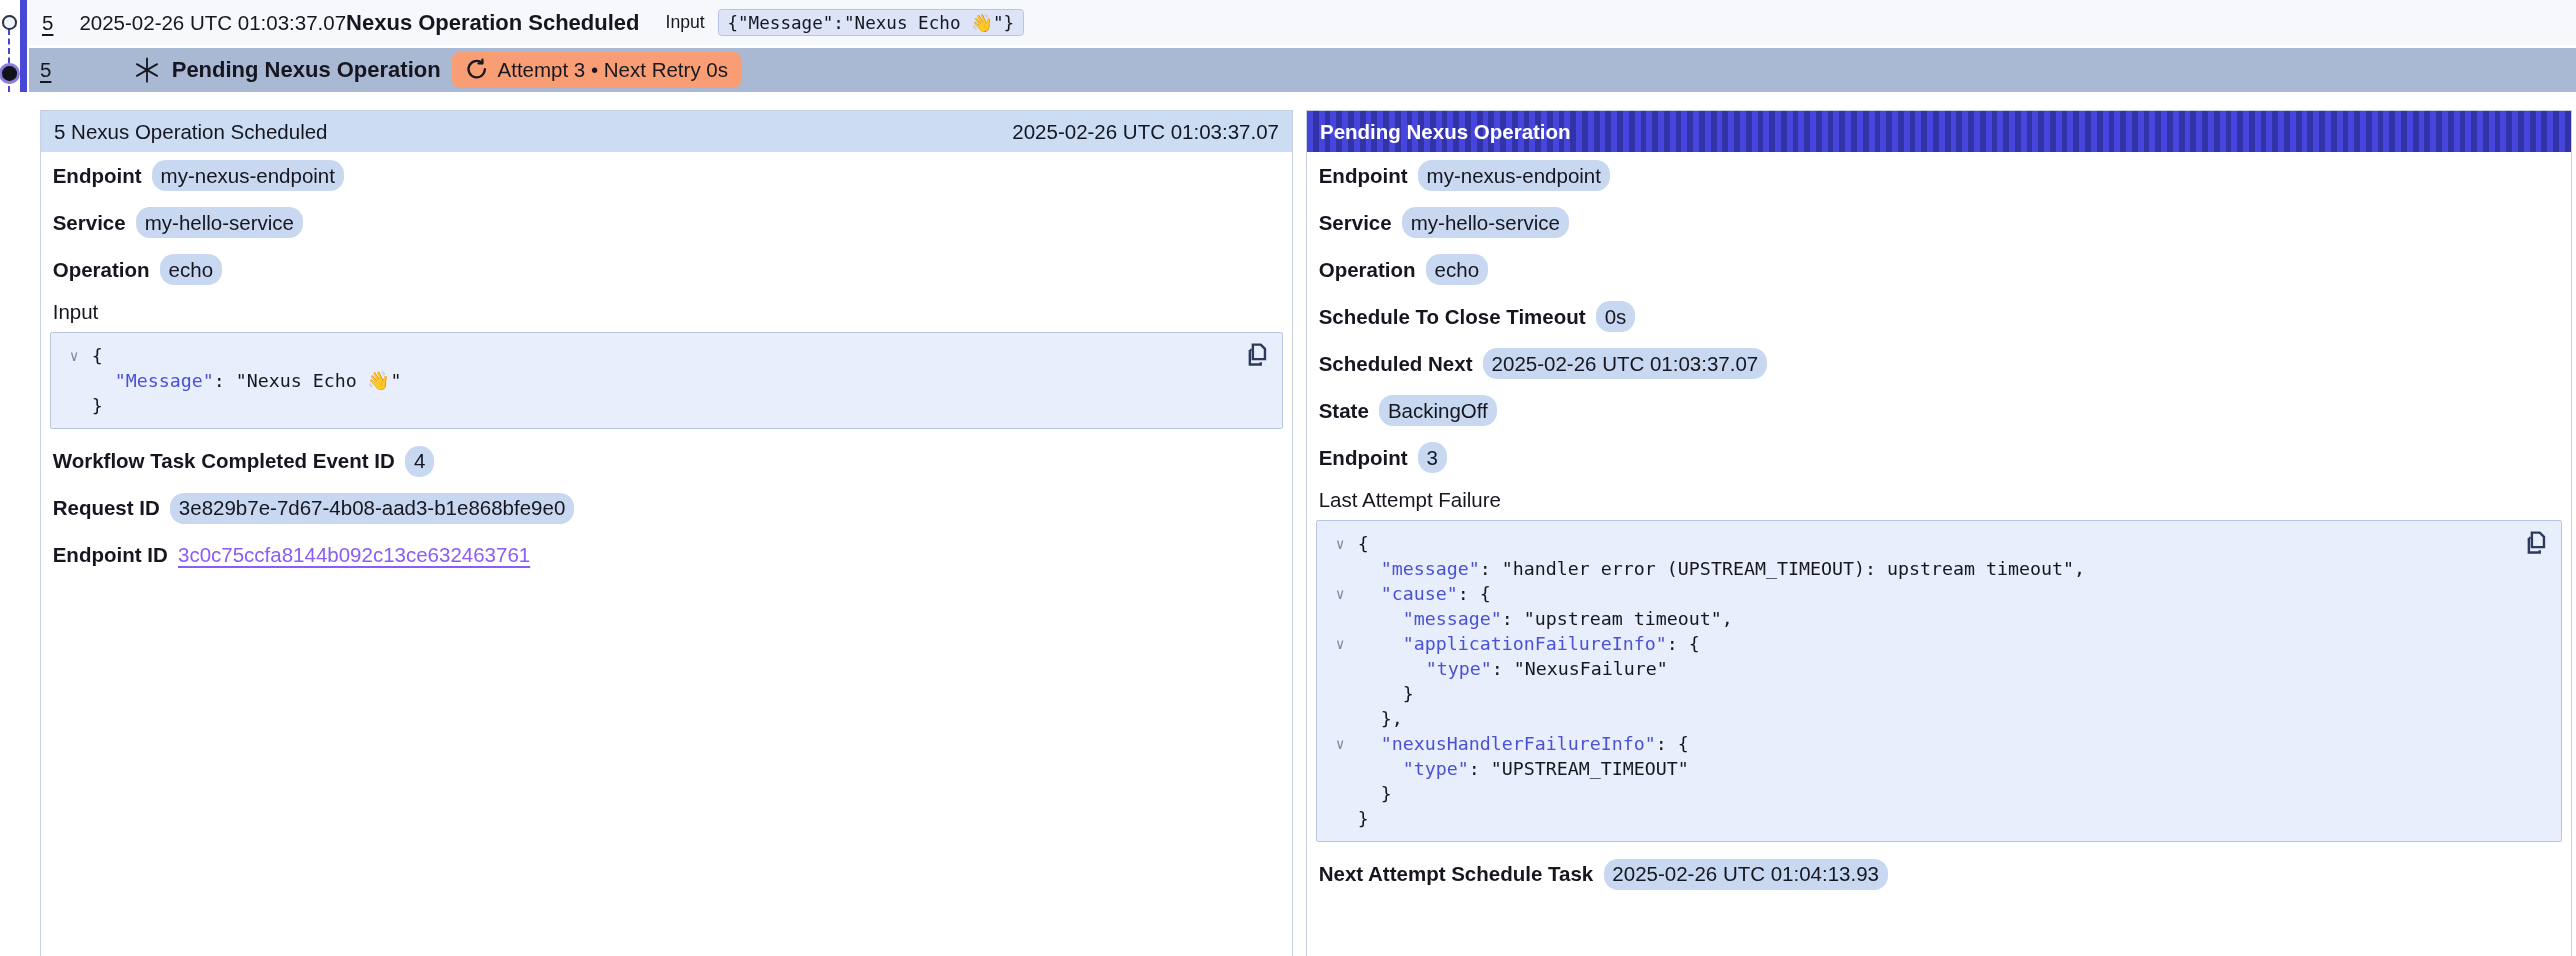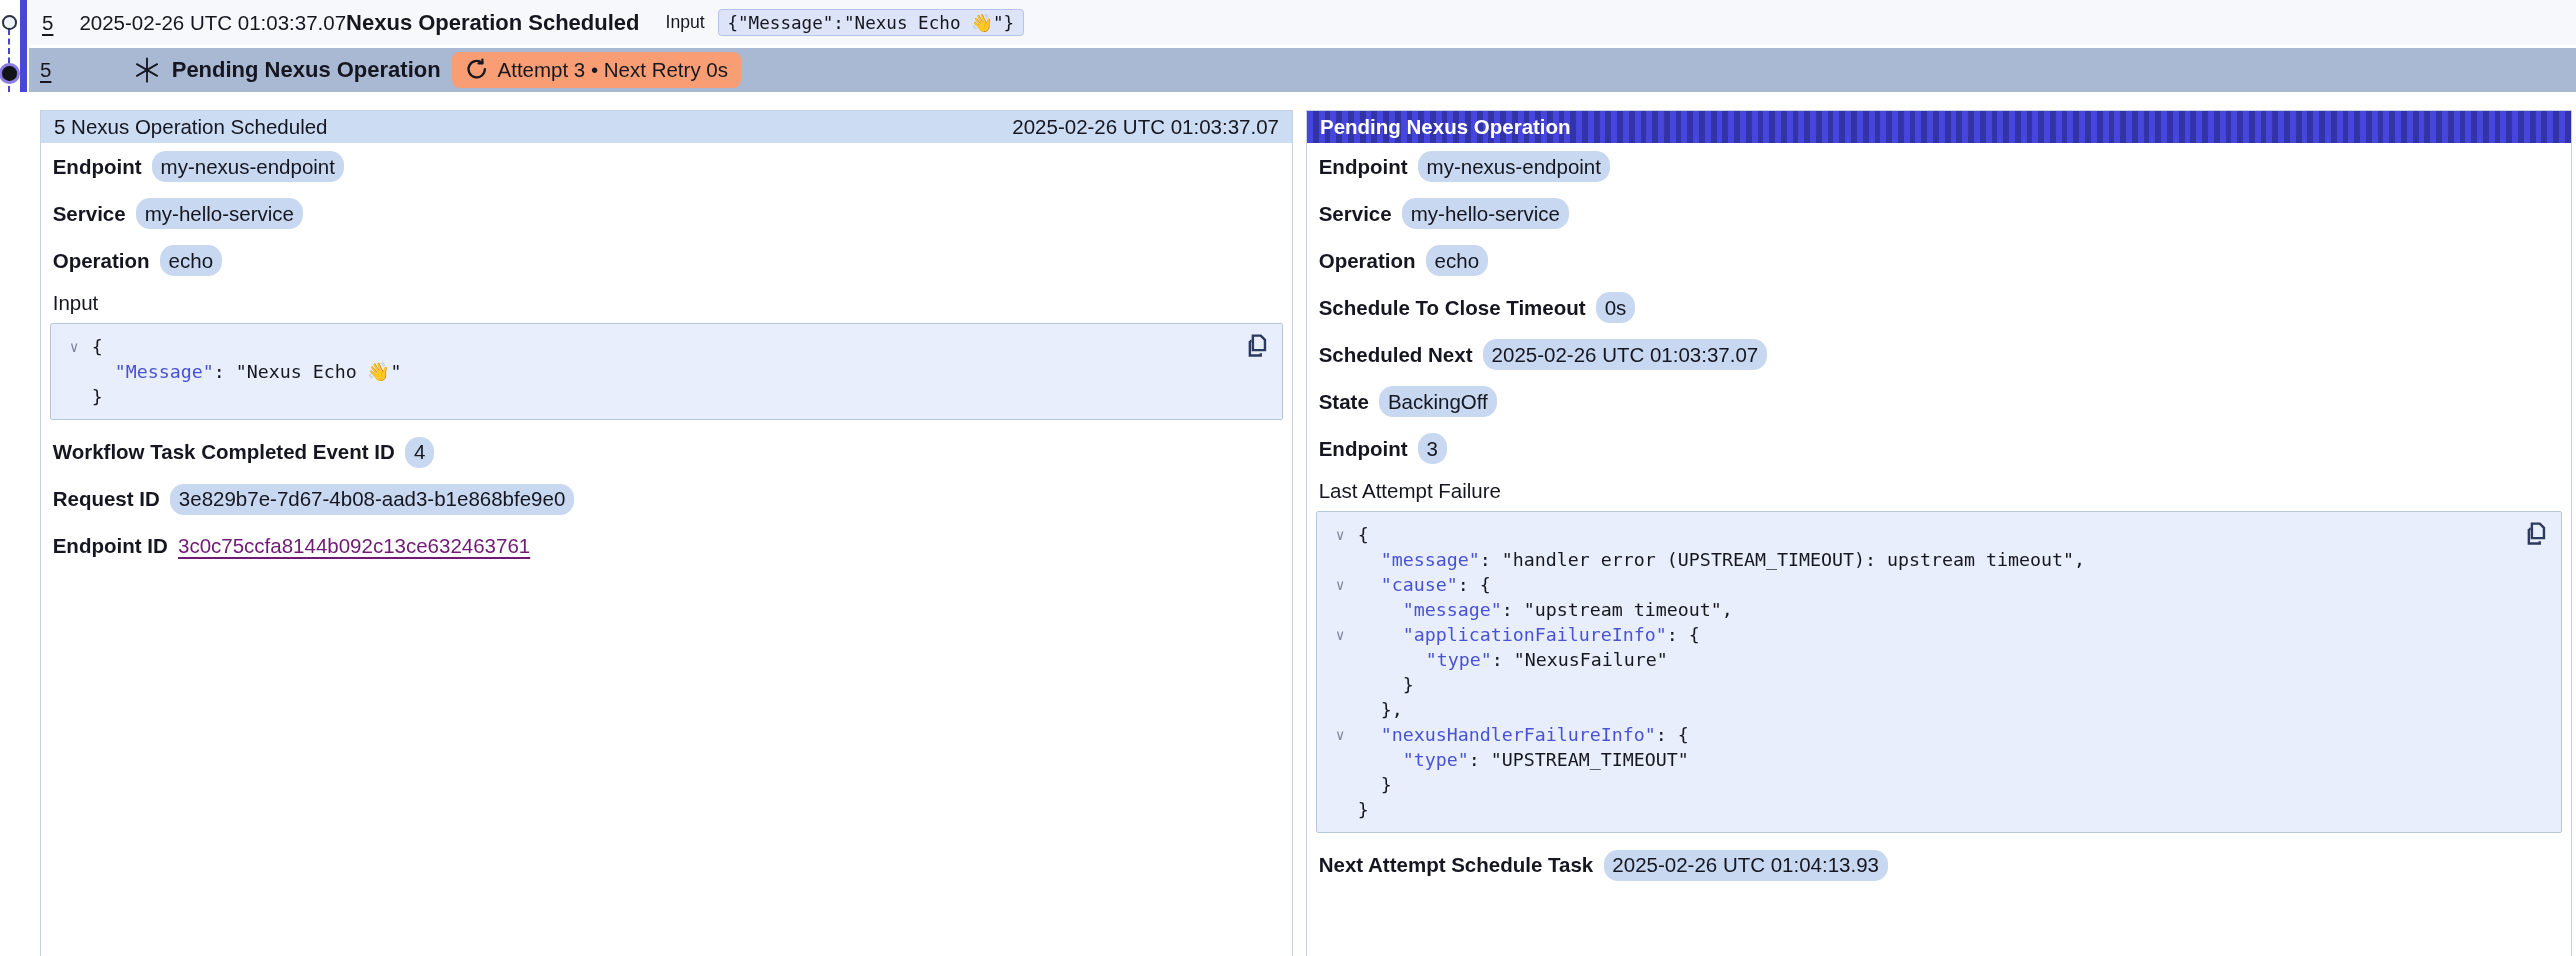--- a/index.html
+++ b/index.html
@@ -38,31 +38,31 @@
     margin-left: 11.7px; display: flex; align-items: center; gap: 8.8px;
     background: var(--orange-badge-bg, #f99e74); border-radius: 8px; padding: 5.9px 13px;
     font-size: 20.5px; font-weight: 500; color: #17181f;
   }
 
   
   .content { position: absolute; top: 110px; left: 0; right: 0; bottom: 0; overflow: hidden; }
   .panel { position: absolute; top: 0; bottom: -2.9px; background: #fff; border: 1.5px solid #c6d0e0; }
   .panel-left { left: 40px; width: 1253px; }
   .panel-right { left: 1306px; width: 1266px; }
-  .panel-header { height: 32px; display: flex; align-items: center; justify-content: space-between; padding: 0 13px; font-size: 20.5px; }
+  .panel-header { height: 41px; display: flex; align-items: center; justify-content: space-between; padding: 0 13px; font-size: 20.5px; }
   .panel-left .panel-header { background: var(--header-bg, #cbdcf3); }
   .panel-right .panel-header {
     background: repeating-linear-gradient(90deg, var(--stripe-bright, #4646de) 0 5.9px, var(--stripe-dark, #3333a8) 5.9px 11.7px);
     color: #ffffff; font-weight: 700;
   }
 
   .field-row { min-height: 47px; display: flex; align-items: center; padding: 0 11.7px; gap: 10.3px; font-size: 20.5px; }
   .field-label { color: #15161f; font-weight: bold; }
   .value-badge { background: var(--badge-bg, #c8d8f1); border-radius: 14px; padding: 3.7px 8.8px; color: #15161f; }
-  .field-link { color: #701a75; text-decoration: underline; text-underline-offset: 3.7px; text-decoration-thickness: 1.5px; cursor: pointer; }
+  .field-link { color: #8b5cf6; text-decoration: underline; text-underline-offset: 3.7px; text-decoration-thickness: 1.5px; cursor: pointer; }
   .section-label { height: 37px; display: flex; align-items: center; padding: 0 11.7px; font-size: 20.5px; }
 
   .code-block {
     margin: 1.5px 8.8px 8.8px; background: var(--code-bg, #e8eefb); border: 1.5px solid #b7c5de; border-radius: 2.2px;
     position: relative; padding: 10.3px 51px 10.3px 5.9px;
     font-family: "DejaVu Sans Mono", monospace; font-size: 18.3px;
   }
   .code-line { display: flex; line-height: 25px; }
   .chev { width: 35px; flex: none; text-align: center; color: #80889c; font-size: 14.6px; cursor: pointer; }
   .json-key { color: var(--key-color, #4952d4); }

